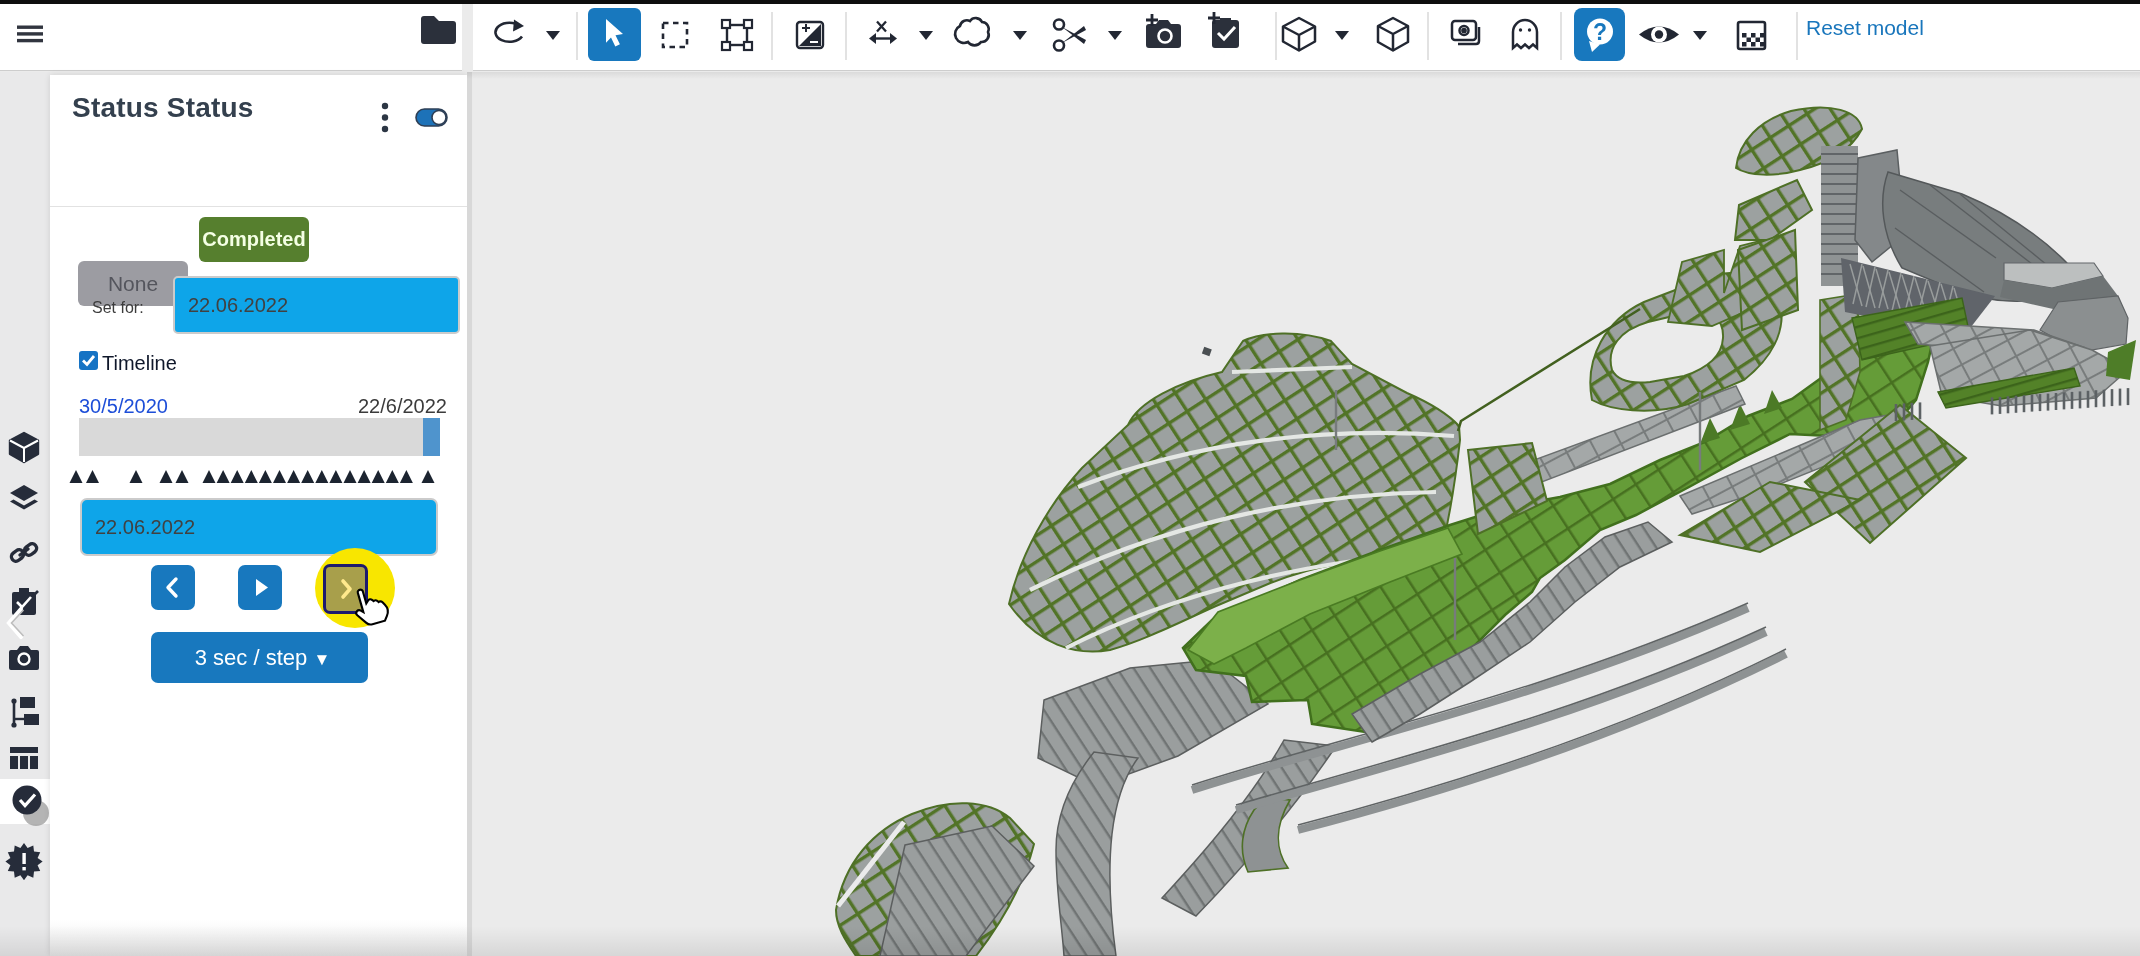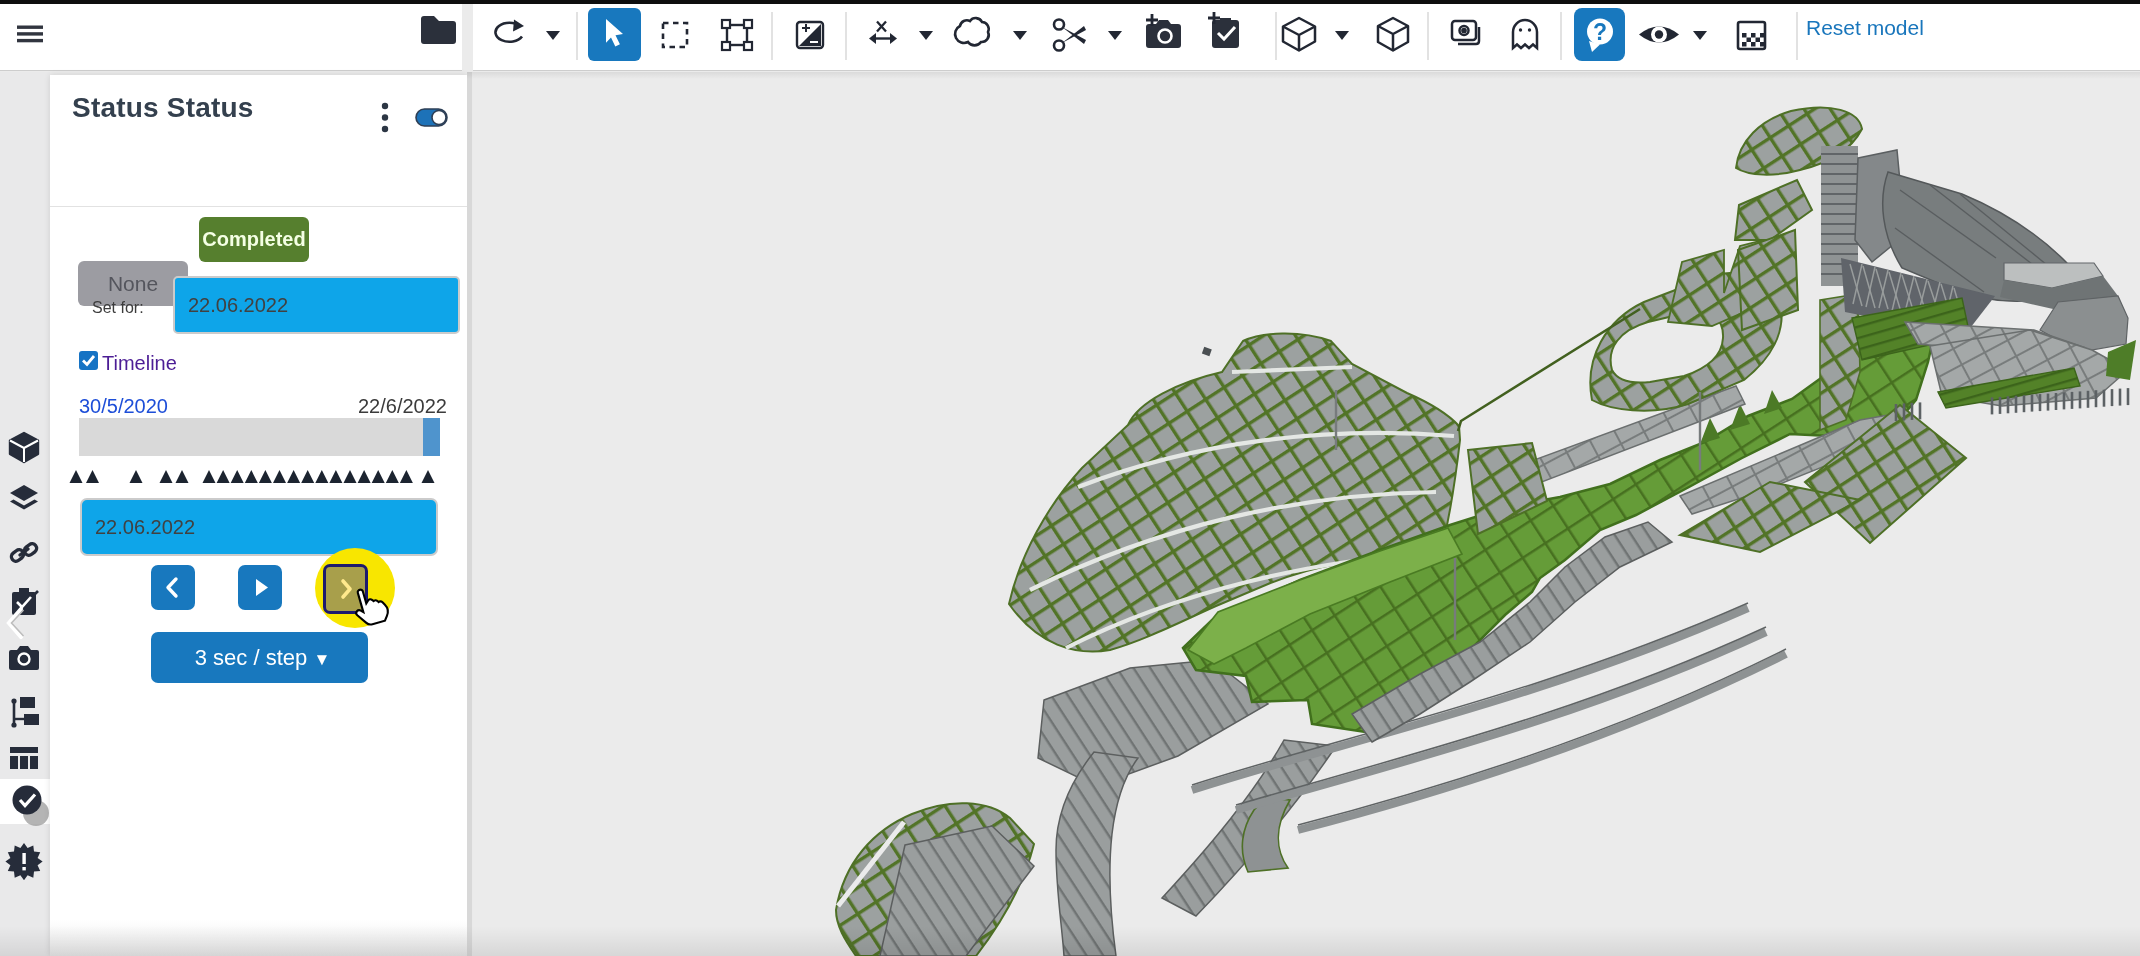--- a/index.html
+++ b/index.html
@@ -26,21 +26,21 @@
   #btn-none { left:28px; top:142px; width:110px; height:45px; background:#9c9ca2; color:#54555d;
       font-size:21px; line-height:45px;margin-top:44px; }
   #btn-completed { left:149px; top:142px; width:110px; height:45px; background:#567f2e; color:#f4ffe4;
       font-size:20px; line-height:45px;font-weight:bold; }
   #setfor { left:42px; top:224px; font-size:16px; color:#3c3c3c; }
   .dateinput { position:absolute; background:#0ea5e9; border:2px solid #cbcbcb; border-radius:5px;
       font-size:20px; color:#414141; }
   #date1 { left:123px; top:201px; width:287px; height:58px; line-height:54px; padding-left:13px; }
   #date2 { left:30px; top:423px; width:358px; height:58px; line-height:54px; padding-left:13px; border-radius:7px;}
   #cb { left:29px; top:276px; width:19px; height:19px; background:#1673c4; border-radius:3px; }
-  #cblabel { left:52px; top:277px; font-size:20px; color:#4c1d95; }
+  #cblabel { left:52px; top:277px; font-size:20px; color:#0f172a; }
   #dl1 { left:29px; top:320px; font-size:20px; color:#1d4ed8; }
   #dl2 { left:308px; top:320px; font-size:20px; color:#3b3b3b; }
   #slider { left:29px; top:343px; width:361px; height:38px; background:#d9d9d9; }
   #sliderblue { left:373px; top:343px; width:17px; height:38px; background:#4f94cd; }
   .sqbtn { position:absolute; width:44px; height:45px; border-radius:7px; background:#1878be; }
   #yellowglow { left:265px; top:473px; width:80px; height:80px; border-radius:50%; background:#f8e600; }
   #nextbtn { left:273px; top:489px; width:45px; height:50px; border-radius:7px; background:#a89f4b;
       border:3px solid #1d1a6e; }
   #stepbtn { left:101px; top:557px; width:217px; height:51px; border-radius:7px; background:#1878be;
       color:#fff; font-size:22px; text-align:center; line-height:51px;padding-left:6px; }

